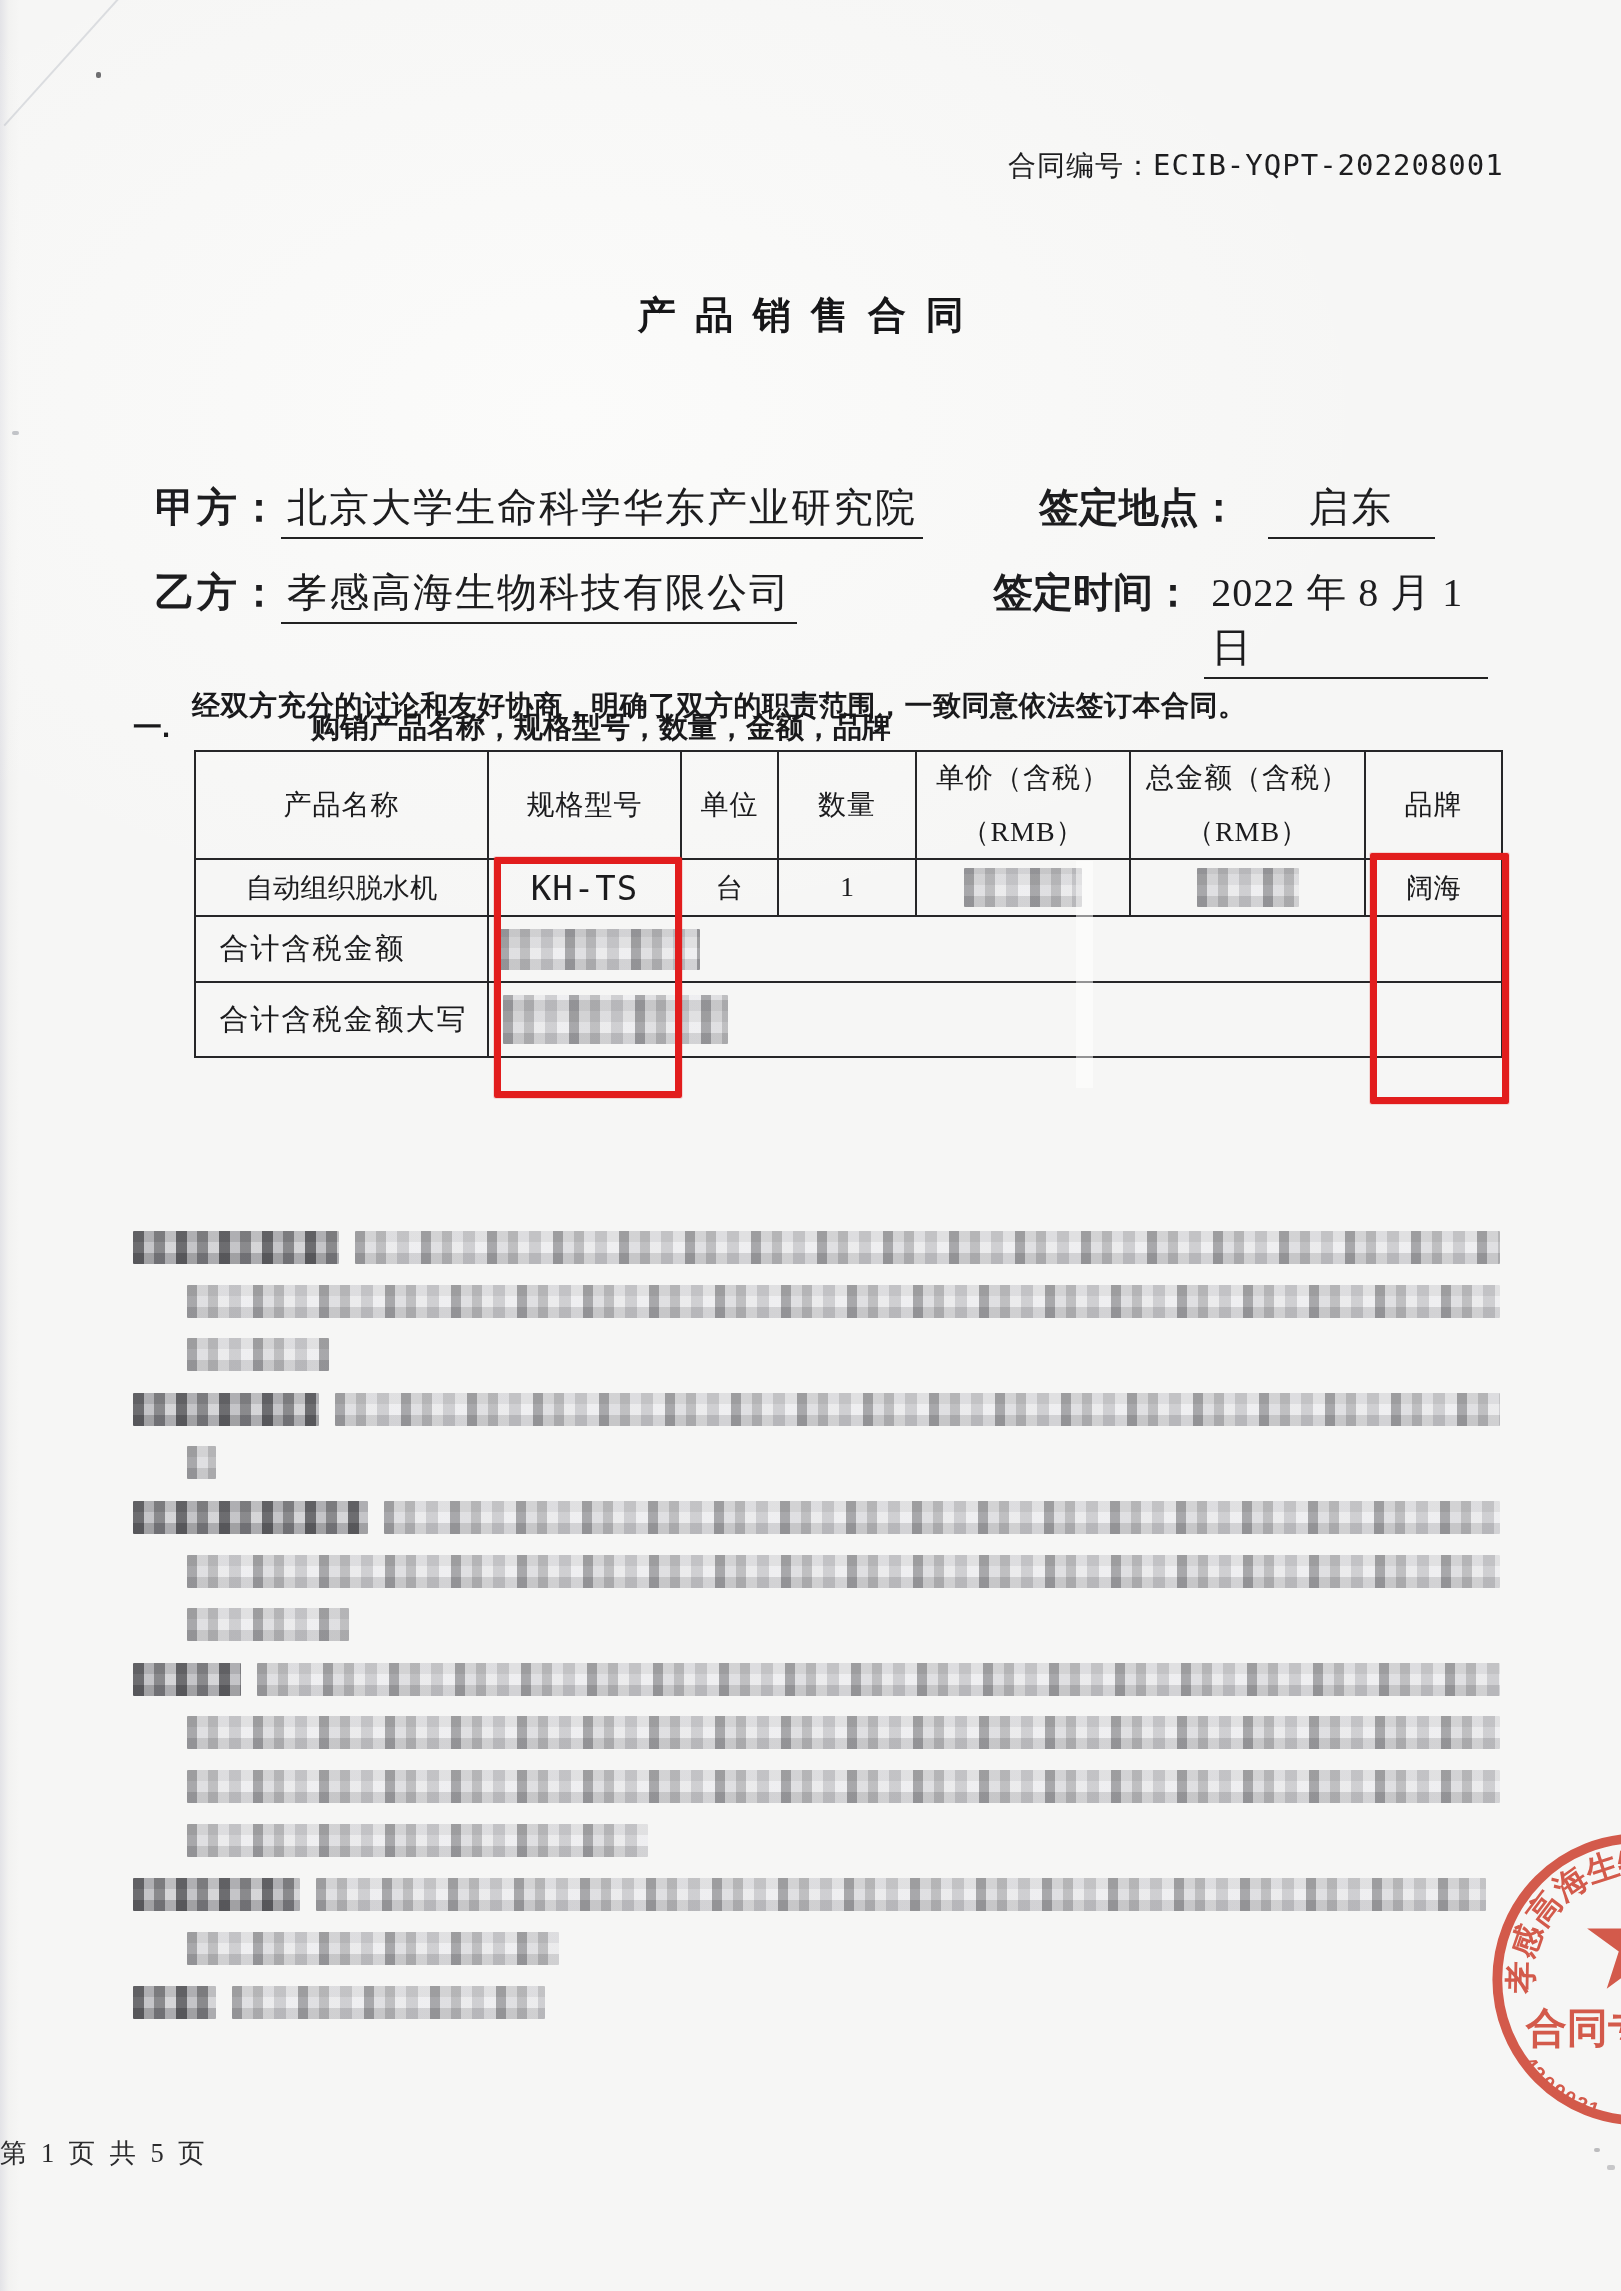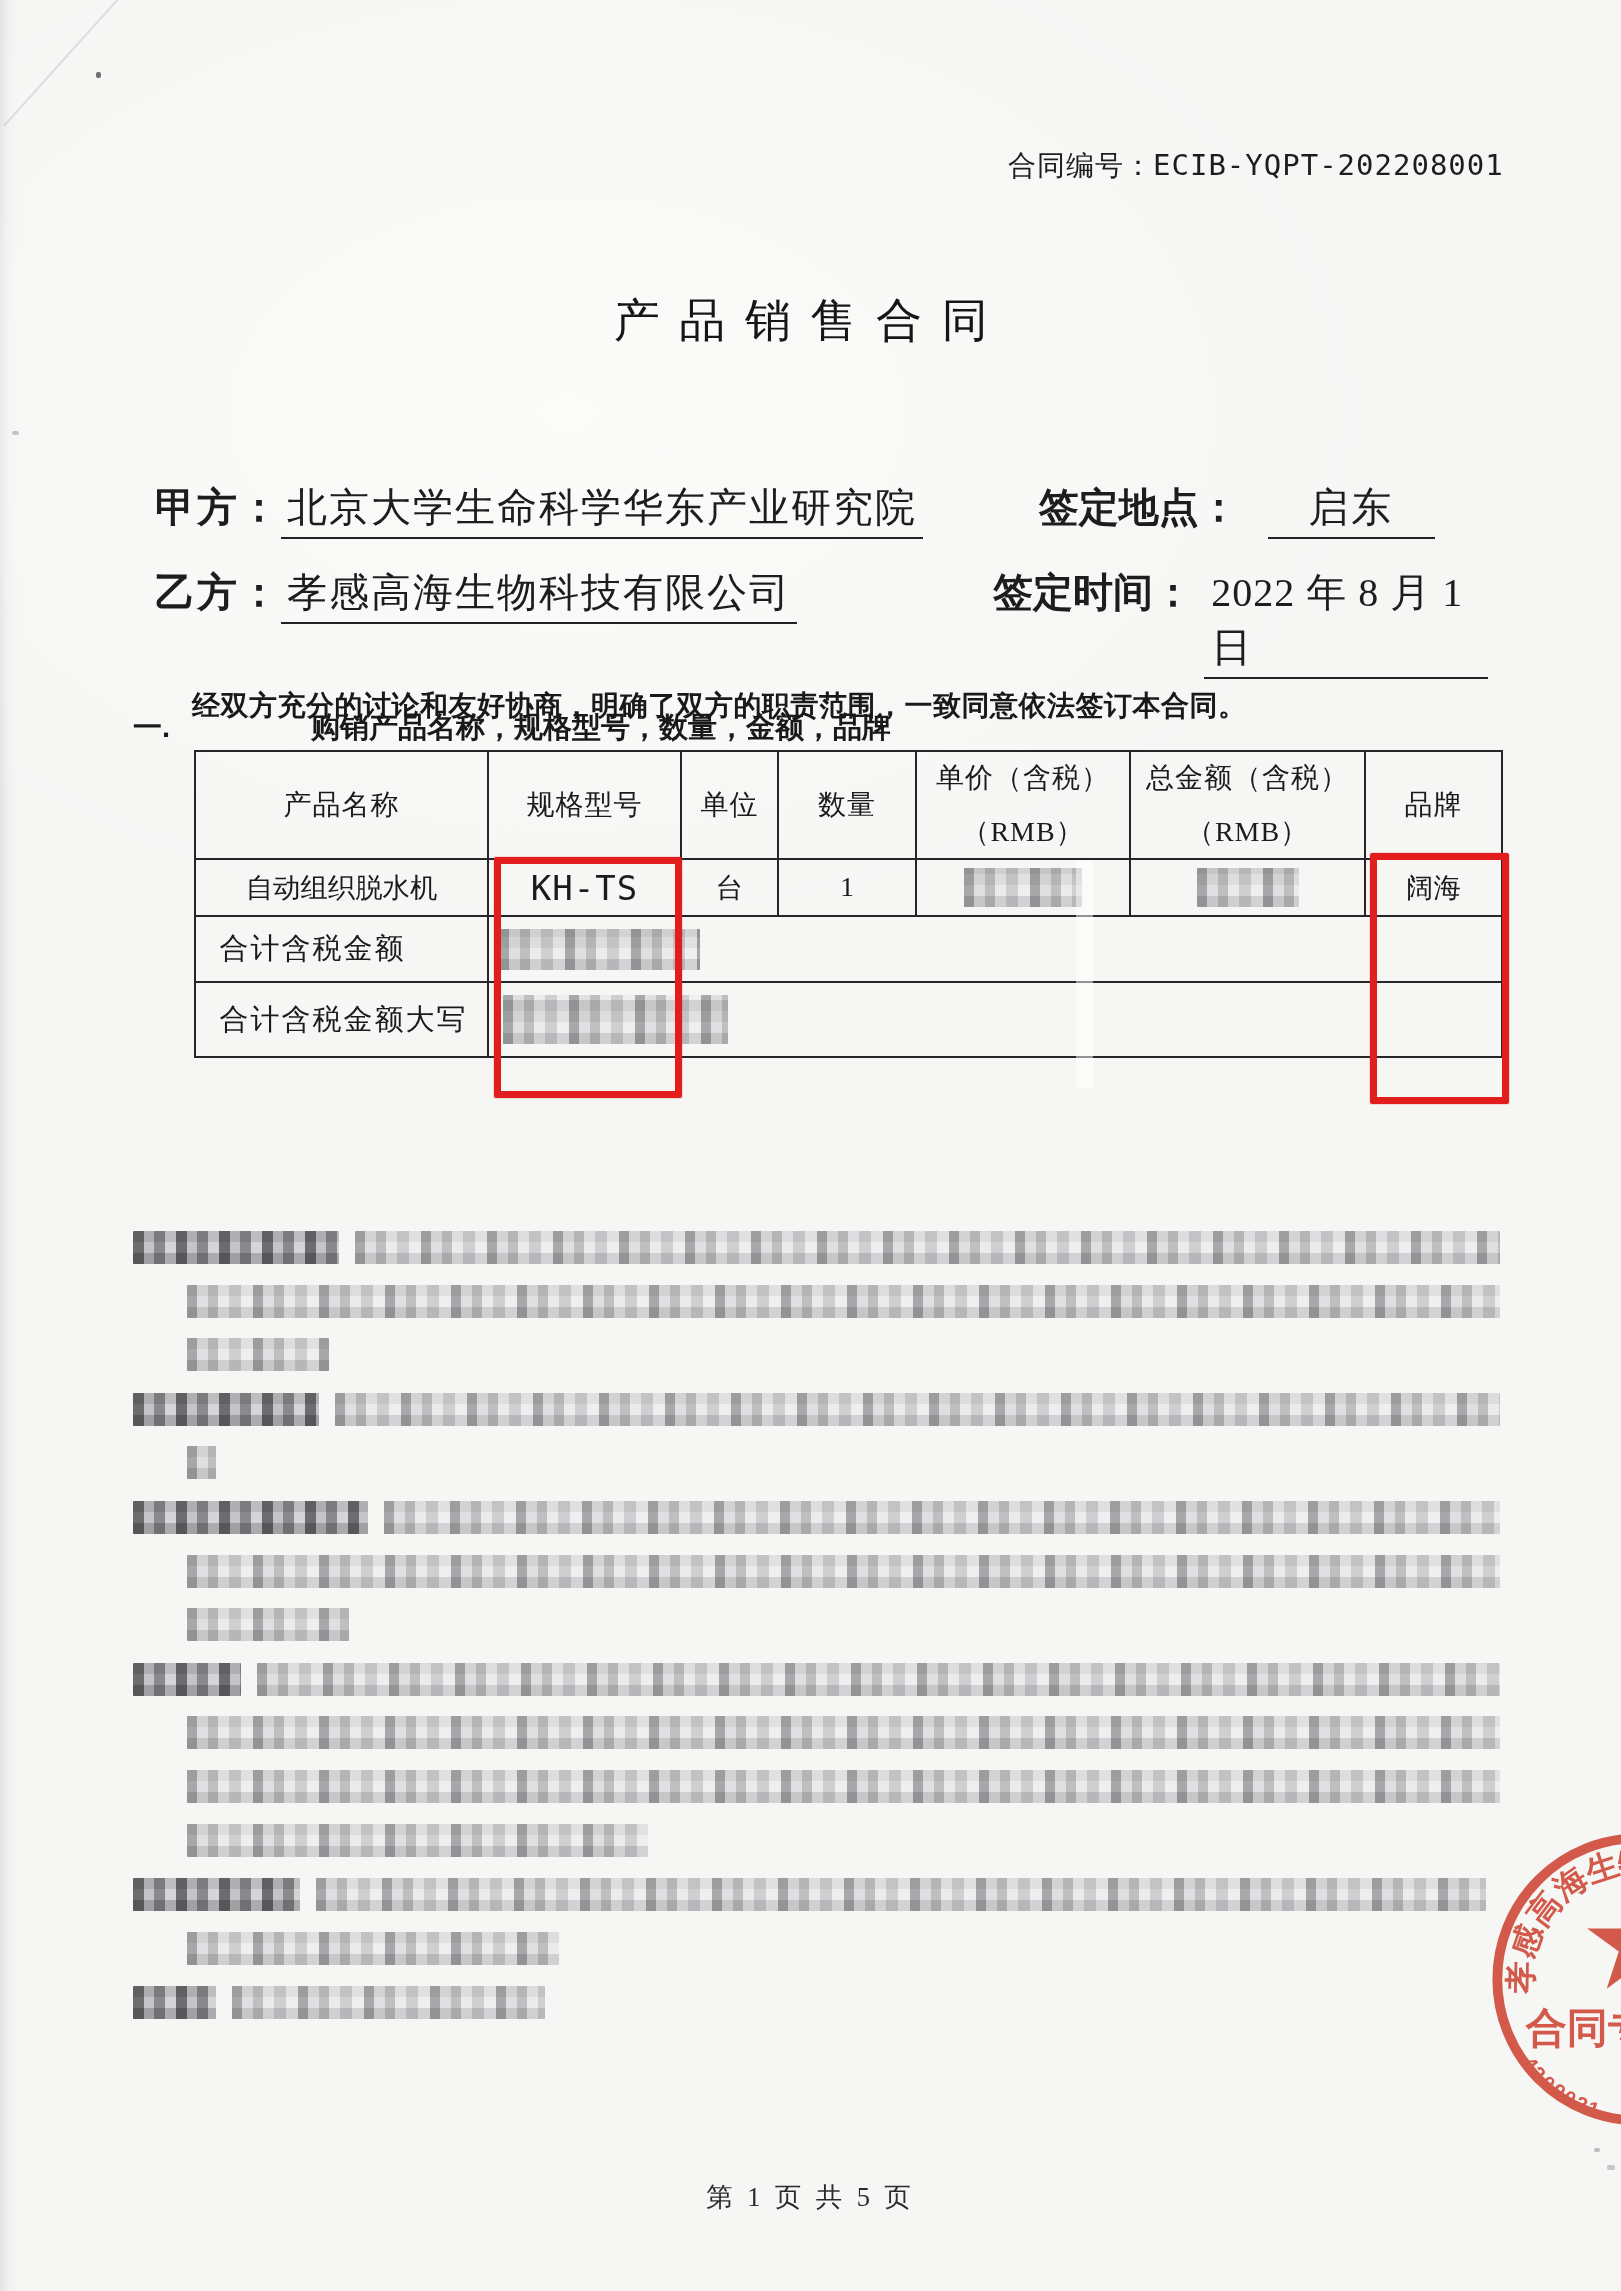--- a/index.html
+++ b/index.html
@@ -12,21 +12,21 @@
     font-family:"Liberation Serif","DejaVu Serif",serif;color:#1d1d1f;
   }
   
   .crease{position:absolute;background:rgba(140,146,162,.26);pointer-events:none;}
   .speck{position:absolute;border-radius:2px;pointer-events:none;}
   
   .contract-no{position:absolute;left:1008px;top:147px;font-size:28px;letter-spacing:1px;white-space:nowrap;}
   .contract-no .num{font-family:"DejaVu Sans Mono","Liberation Mono",monospace;font-size:29px;letter-spacing:1px;}
   .doc-title{position:absolute;left:0;top:290px;width:100%;text-align:center;
     font-family:"Liberation Sans","DejaVu Sans",sans-serif;
-    font-size:46px;font-weight:normal;letter-spacing:19.6px;color:#161618;}
+    font-size:38px;font-weight:bold;letter-spacing:19.6px;color:#161618;}
   
   .parties{position:absolute;left:155px;top:480px;width:1333px;font-size:40px;}
   .prow{display:flex;align-items:baseline;margin-bottom:25.5px;}
   .plabel{font-family:"Liberation Sans","DejaVu Sans",sans-serif;font-weight:600;letter-spacing:2px;white-space:nowrap;}
   .pvalue{border-bottom:2px solid #222;padding:0 5.9px 2px 5.9px;letter-spacing:2px;white-space:nowrap;}
   .spacer1{width:116px;}
   .rlabel{font-family:"Liberation Sans","DejaVu Sans",sans-serif;font-weight:600;white-space:nowrap;}
   .uline-center{display:inline-block;min-width:167px;text-align:center;border-bottom:2px solid #222;padding-bottom:2px;letter-spacing:2.9px;}
   .uline{display:inline-block;border-bottom:2px solid #222;padding:0 7.8px 2px 7.8px;letter-spacing:1px;}
   
@@ -74,21 +74,21 @@
   .redbox{position:absolute;border:7.8px solid #e21d1d;border-radius:2px;pointer-events:none;box-shadow:0 0 0 1px rgba(226,29,29,.15);}
   .rb-model{left:494px;top:857px;width:174px;height:227px;}
   .rb-brand{left:1370px;top:853px;width:125px;height:237px;}
   .scanband{position:absolute;left:1076px;top:861px;width:16.7px;height:227px;background:rgba(255,255,255,.5);pointer-events:none;}
   
   .paras{position:absolute;left:133px;top:1231px;width:1372px;}
   .rsec{margin-bottom:21.6px;}
   .rline{display:flex;gap:15.7px;height:33px;margin-bottom:20.6px;}
   .rline .px{height:33px;}
   
-  .footer{position:absolute;left:0;top:2135px;width:100%;text-align:center;font-size:26.5px;letter-spacing:3.9px;color:#2b2b2d;margin-top:44px;}
+  .footer{position:absolute;left:0;top:2135px;width:100%;font-size:26.5px;letter-spacing:3.9px;color:#2b2b2d;}
   
   .stamp{position:absolute;left:1465px;top:1808px;width:333px;height:333px;pointer-events:none;}
 </style>
 </head>
 <body>
 
 <div class="page">
 
   <div class="crease" style="left:-33px;top:41px;width:225px;height:2px;transform:rotate(-48deg);"></div>
   <div class="speck" style="left:96px;top:72px;width:4.9px;height:5.9px;background:#4c4c50;opacity:.8;"></div>

